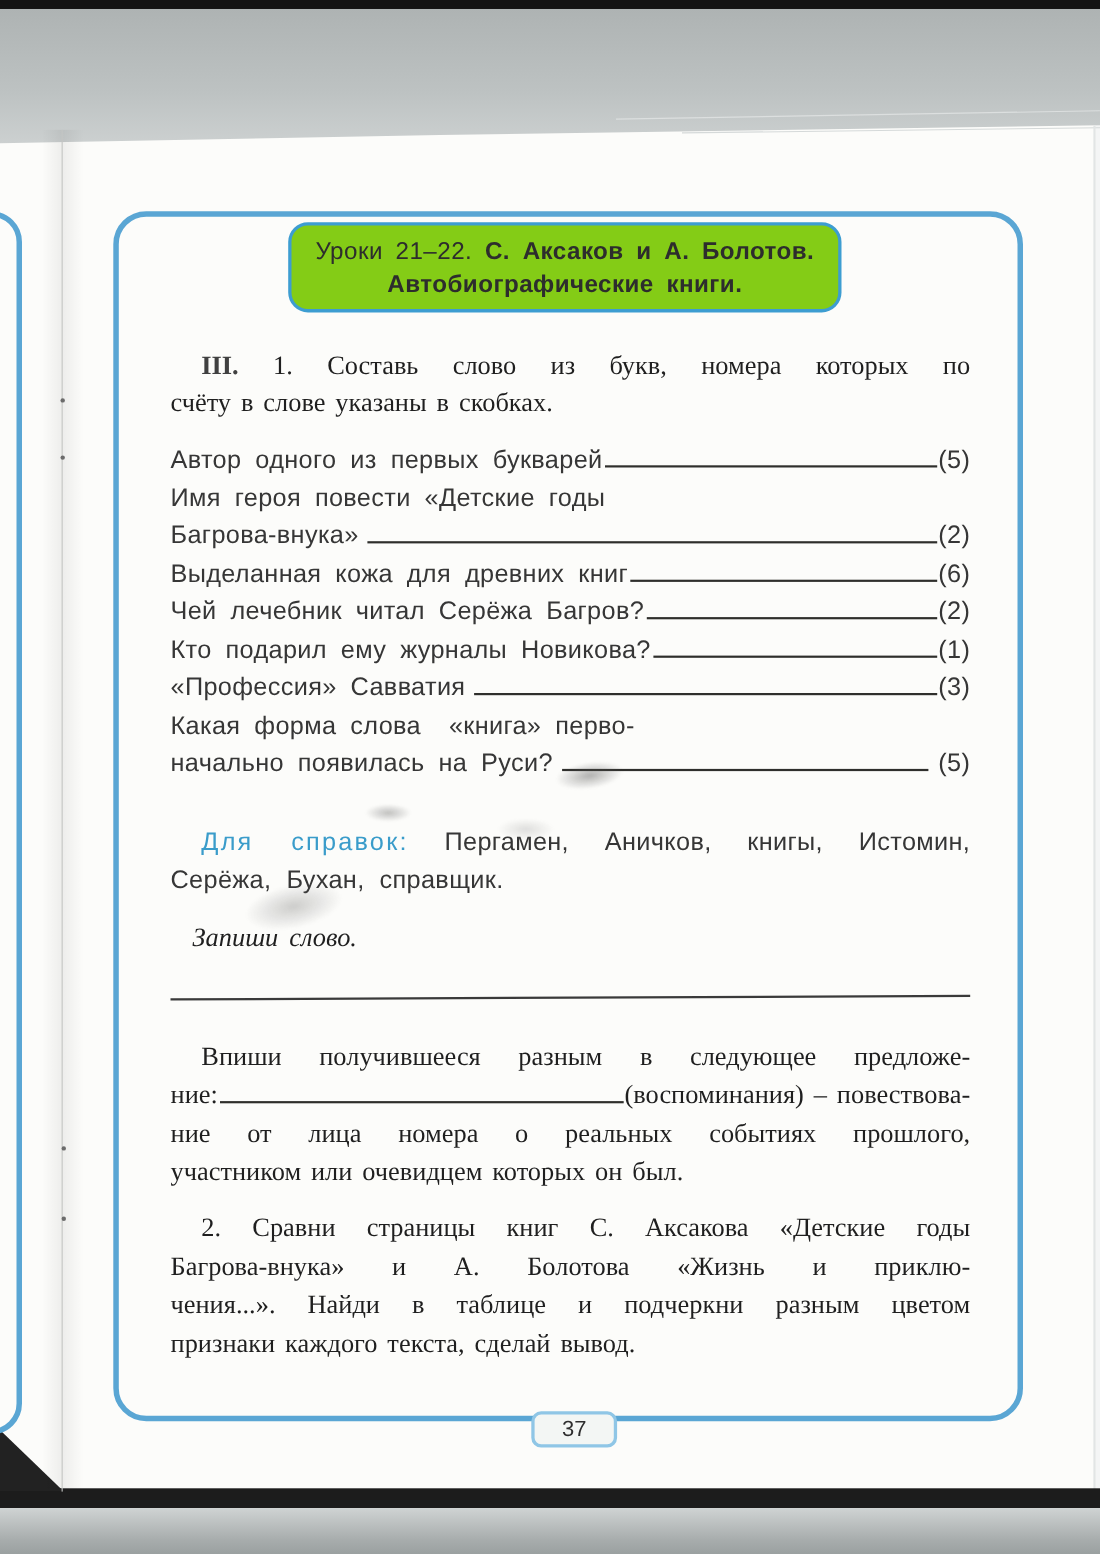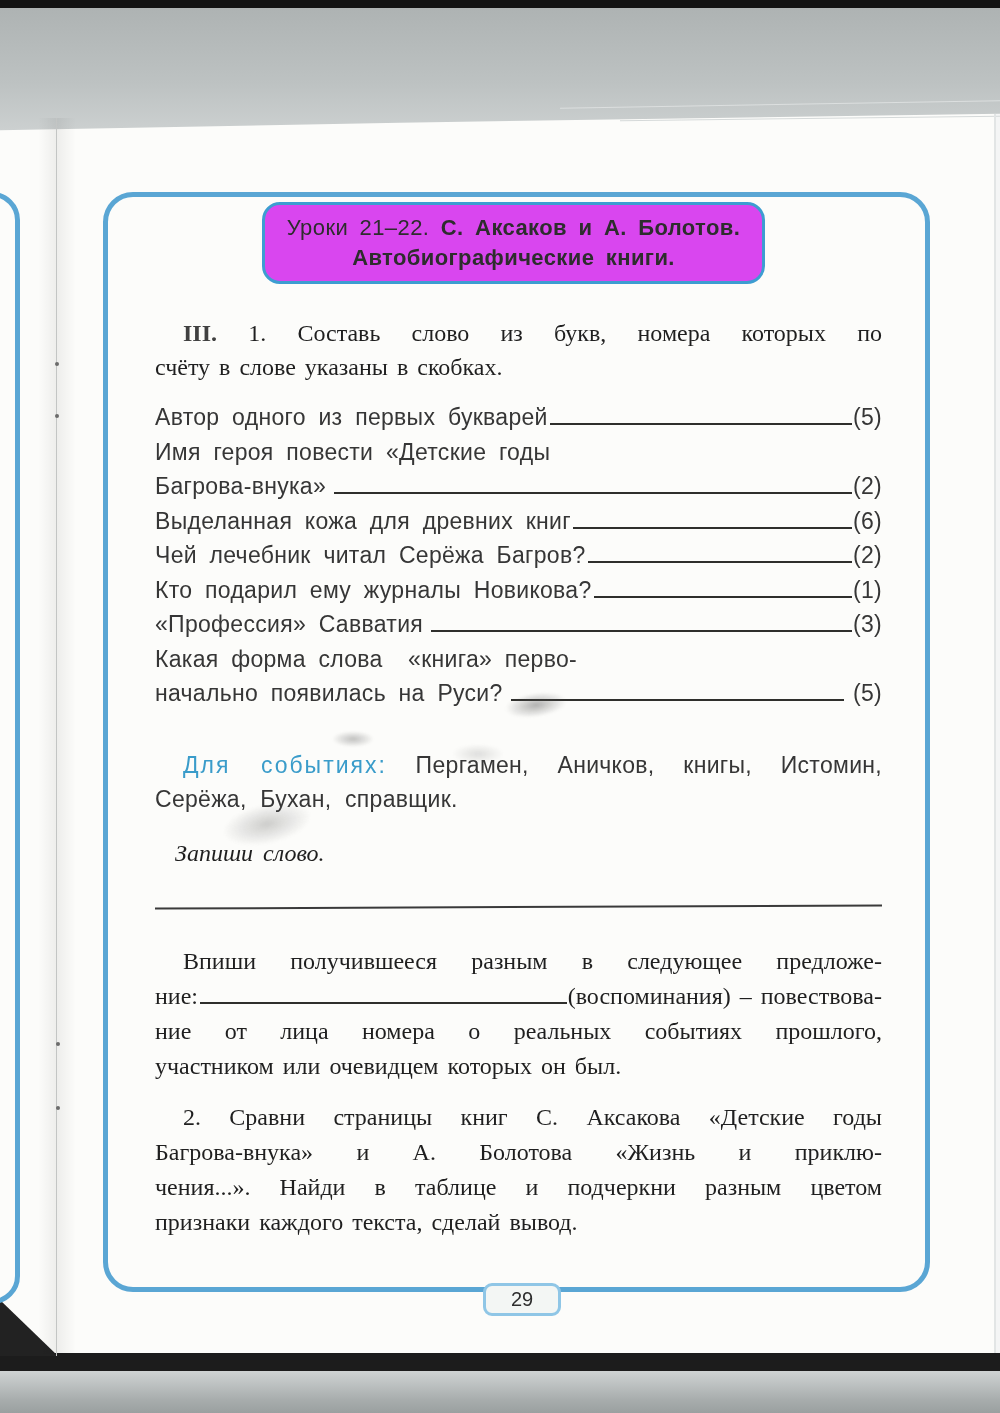--- a/index.html
+++ b/index.html
@@ -25,21 +25,21 @@
             background:linear-gradient(90deg,rgba(0,0,0,0) 0%,rgba(0,0,0,0.06) 50%,rgba(0,0,0,0) 100%);}
   .gutter{position:absolute;left:56px;top:118px;width:1px;height:1238px;background:#c3c5c4;}
   .gutter-dot{position:absolute;width:4px;height:4px;border-radius:50%;background:#6b6b6b;}
   .left-frame{position:absolute;left:-36px;top:192px;width:46px;height:1102px;
             border:5px solid #5aa6d4;border-radius:30px;}
   
   .frame{position:absolute;left:103px;top:192px;width:817px;height:1090px;
          border:5px solid #5aa6d4;border-radius:30px;}
   
   .header-box{position:absolute;left:262px;top:202px;width:497px;height:76px;
-         background:#d946ef;border:3px solid #3d9dd1;border-radius:18px;
+         background:#84cc16;border:3px solid #3d9dd1;border-radius:18px;
          display:flex;flex-direction:column;justify-content:center;align-items:center;
          font-size:22px;line-height:30px;color:#2d2d2d;letter-spacing:0.4px;word-spacing:5px;}
   .hb-bold{font-weight:700;}
   
   .serif{font-family:"Liberation Serif",serif;color:#1f1f1f;font-size:24px;}
   .sans{font-family:"Liberation Sans",sans-serif;color:#363636;font-size:23px;}
   .block{position:absolute;left:155px;width:727px;}
   .jline{text-align:justify;text-align-last:justify;}
   .indent{text-indent:28px;}
   .sec-num{color:#404040;font-weight:700;}
@@ -150,21 +150,21 @@
       <span class="q-label">Какая форма слова  «книга» перво-</span>
     </div>
     <div class="q-row">
       <span class="q-label">начально появилась на Руси?</span>
       <span class="q-blank gap-l gap-r"></span>
       <span class="q-num">(5)</span>
     </div>
   </div>
 
   <div class="block sans p-ref">
-    <div class="jline indent"><span class="blue-label">Для событиях:</span><span> Пергамен, Аничков, книгы, Истомин,</span></div>
+    <div class="jline indent"><span class="blue-label">Для справок:</span><span> Пергамен, Аничков, книгы, Истомин,</span></div>
     <div>Серёжа, Бухан, справщик.</div>
   </div>
 
   <div class="block serif p-write">Запиши слово.</div>
 
   <div class="h-rule"></div>
 
   <div class="block serif p-insert">
     <div class="jline indent">Впиши получившееся разным в следующее предложе-</div>
     <div class="flexline">
@@ -177,21 +177,21 @@
   </div>
 
   <div class="block serif p-task2">
     <div class="jline indent">2. Сравни страницы книг С. Аксакова «Детские годы</div>
     <div class="jline">Багрова-внука» и А. Болотова «Жизнь и приклю-</div>
     <div class="jline">чения...». Найди в таблице и подчеркни разным цветом</div>
     <div>признаки каждого текста, сделай вывод.</div>
   </div>
 
   <div class="pagenum-box">
-    <span>29</span>
+    <span>37</span>
   </div>
 
   <div class="smudge sm1"></div>
   <div class="smudge sm2"></div>
   <div class="smudge sm3"></div>
   <div class="smudge sm4"></div>
 
 </div>
 
 </body></html>

